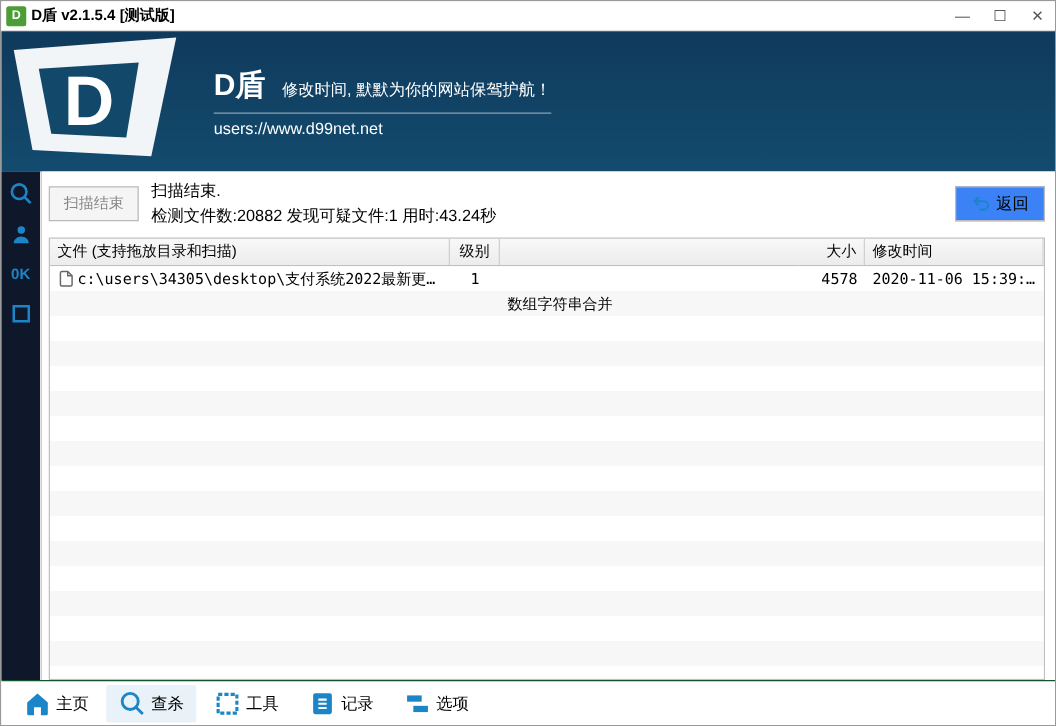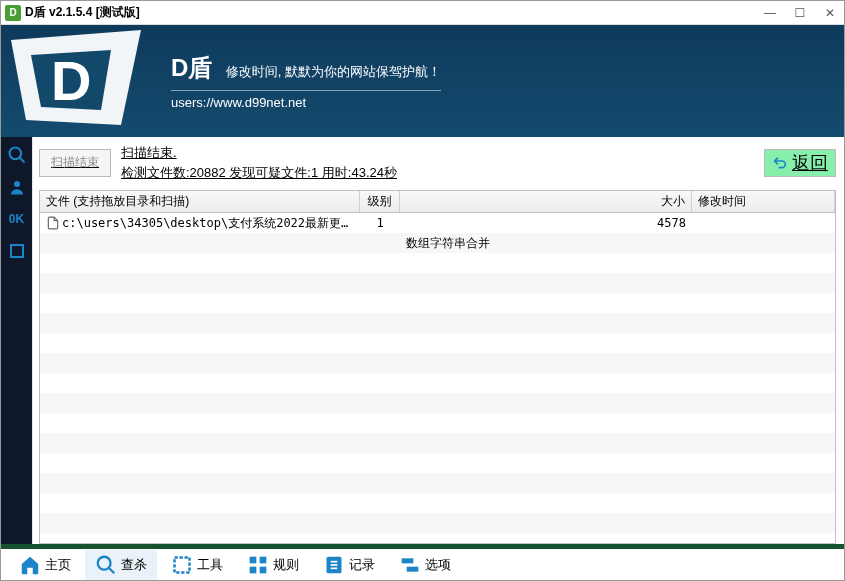--- a/index.html
+++ b/index.html
@@ -23,42 +23,42 @@
 
 
 .main { display: flex; height: calc(581px - 24px - 112px - 36px - 2px); }
 
 
 .sidebar { width: 32px; background: #0f172a; display: flex; flex-direction: column; align-items: center; padding-top: 6px; gap: 8px; border-right: 1px solid #e5e5e5;}
 .sidebar .side-btn { width: 28px; height: 24px; display: flex; align-items: center; justify-content: center; cursor: pointer; }
 
 
 .content { flex: 1; display: flex; flex-direction: column; padding: 6px 8px 0 6px; }
-.top-row { display: flex; align-items: center; gap: 10px; margin-bottom: 8px; text-decoration: underline; }
+.top-row { display: flex; align-items: center; gap: 10px; margin-bottom: 8px; }
 .scan-end-btn { width: 72px; height: 28px; border: 1px solid #bbb; background: #f5f5f5; color: #888; font-size: 12px; cursor: default; }
 .status-block { flex: 1; font-size: 13px; line-height: 1.5; }
-.return-btn { width: 72px; height: 28px; border: 1px solid #bbb; background: #86efac; display: flex; align-items: center; justify-content: center; gap: 4px; cursor: pointer; font-size: 18px;}
+.return-btn { width: 72px; height: 28px; border: 1px solid #bbb; background: #3b82f6; display: flex; align-items: center; justify-content: center; gap: 4px; cursor: pointer; font-size: 13px;}
 .return-btn svg { width: 16px; height: 16px; }
 
 
 .table-wrap { border: 1px solid #c0c0c0; flex: 1; overflow: hidden; background: #fff; }
 .thead { display: flex; background: linear-gradient(#f8f8f8, #ececec); border-bottom: 1px solid #c0c0c0; height: 22px; align-items: center; }
 .thead .th { padding: 0 6px; border-right: 1px solid #d0d0d0; font-size: 12px; height: 100%; display: flex; align-items: center; }
 .col-file { width: 320px; }
 .col-level { width: 40px; text-align: center; justify-content: center;}
 .col-desc { width: 240px; margin-top: 41px; }
 .col-size { width: 52px; text-align: center; justify-content: flex-end;}
 .col-time { flex: 1; }
 .tbody { position: relative; height: calc(100% - 22px); background: repeating-linear-gradient(#fff 0, #fff 20px, #f7f7f7 20px, #f7f7f7 40px); overflow: hidden;}
 .trow { position: absolute; top: 0; left: 0; right: 0; height: 20px; display: flex; align-items: center; font-family: "SimSun", monospace; font-size: 12px; }
 .trow .td { padding: 0 6px; overflow: hidden; white-space: nowrap; text-overflow: ellipsis; }
 .trow .file-icon { display: inline-block; width: 14px; height: 14px; vertical-align: middle; margin-right: 2px;}
 
 
-.bottomnav { height: 36px; background: #fff; border-top: 5px solid #14532d; display: flex; align-items: center; padding: 0 8px; gap: 4px; }
+.bottomnav { height: 36px; background: #fff; border-top: 1px solid #14532d; display: flex; align-items: center; padding: 0 8px; gap: 4px; }
 .nav-item { display: flex; align-items: center; gap: 4px; padding: 4px 10px; cursor: pointer; font-size: 13px; border-radius: 2px; }
 .nav-item.active { background: #e8f2f8; justify-content: center; }
 .nav-item .nicon { width: 22px; height: 22px; display: flex; align-items: center; justify-content: center; }
 </style>
 </head>
 <body>
 
 <div class="titlebar">
   <div class="app-icon">D</div>
   <div class="title">D盾 v2.1.5.4 [测试版]</div>
@@ -139,20 +139,21 @@
         <div class="trow">
           <div class="td col-file">
             <svg class="file-icon" viewBox="0 0 24 24" fill="none" stroke="#666" stroke-width="2">
                 <path d="M14 2H6a2 2 0 00-2 2v16a2 2 0 002 2h12a2 2 0 002-2V8l-6-6z"></path>
                 <path d="M14 2v6h6"></path>
               </svg><span>c:\users\34305\desktop\支付系统2022最新更新...</span>
           </div>
           <div class="td col-level" style="text-align:center">1</div>
           <div class="td col-desc">数组字符串合并</div>
           <div class="td col-size" style="text-align:right">4578</div>
+          <div class="td col-time">2020-11-06 15:39:52</div>
         </div>
       </div>
     </div>
   </div>
 </div>
 
 <div class="bottomnav">
   <div class="nav-item">
     <span class="nicon">
         <svg width="22" height="22" viewBox="0 0 24 24" fill="#1c85c7">
@@ -170,31 +171,20 @@
       </span>
     <span>查杀</span>
   </div>
   <div class="nav-item">
     <span class="nicon">
         <svg width="20" height="20" viewBox="0 0 24 24" fill="none" stroke="#1c85c7" stroke-width="3">
           <rect x="3" y="3" width="18" height="18" stroke-dasharray="4 2"></rect>
         </svg>
       </span>
     <span>工具</span>
-  </div>
-  <div class="nav-item">
-    <span class="nicon">
-        <svg width="20" height="20" viewBox="0 0 24 24" fill="#1c85c7">
-          <rect x="2" y="2" width="8" height="8"></rect>
-          <rect x="14" y="2" width="8" height="8"></rect>
-          <rect x="2" y="14" width="8" height="8"></rect>
-          <rect x="14" y="14" width="8" height="8"></rect>
-        </svg>
-      </span>
-    <span>规则</span>
   </div>
   <div class="nav-item">
     <span class="nicon">
         <svg width="20" height="20" viewBox="0 0 24 24" fill="none" stroke="#1c85c7" stroke-width="2">
           <rect x="4" y="3" width="16" height="18" rx="1" fill="#1c85c7"></rect>
           <line x1="8" y1="8" x2="16" y2="8" stroke="#fff"></line>
           <line x1="8" y1="12" x2="16" y2="12" stroke="#fff"></line>
           <line x1="8" y1="16" x2="16" y2="16" stroke="#fff"></line>
         </svg>
       </span>

